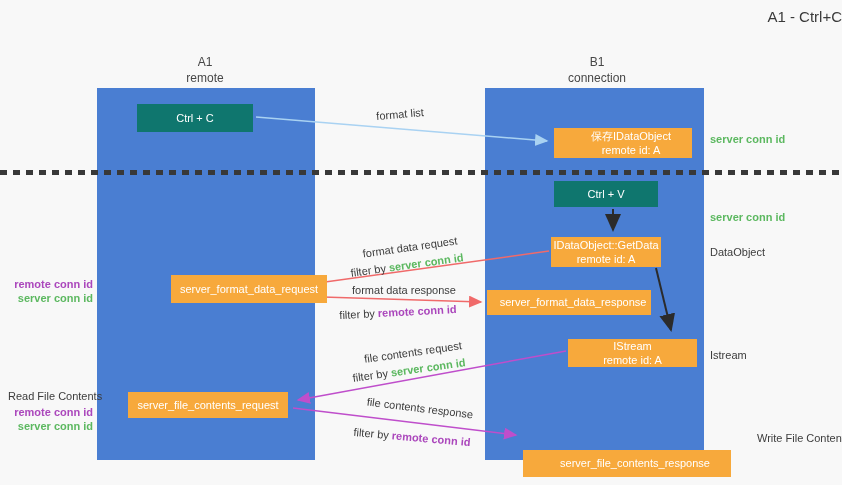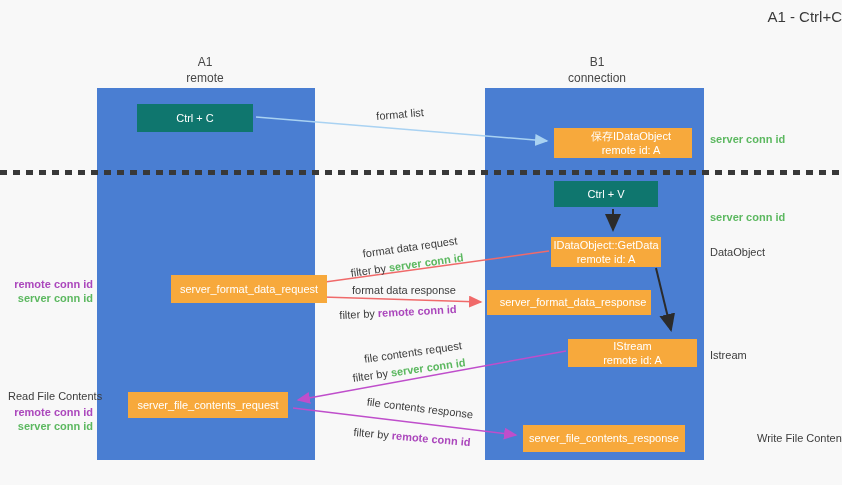--- a/index.html
+++ b/index.html
@@ -106,21 +106,21 @@
 <div class="abs node orange" style="left:487px;top:290px;width:156px;height:25px;padding-left:8px;">
   <div>server_format_data_response</div>
 </div>
 <div class="abs node orange" style="left:568px;top:339px;width:129px;height:28px;">
   <div>IStream</div>
   <div>remote id: A</div>
 </div>
 <div class="abs node orange" style="left:128px;top:392px;width:160px;height:26px;">
   <div>server_file_contents_request</div>
 </div>
-<div class="abs node orange" style="left:523px;top:425px;width:162px;height:27px;">
+<div class="abs node orange" style="left:523px;top:450px;width:192px;height:27px;padding-left:16px;">
   <div>server_file_contents_response</div>
 </div>
 
 <div class="abs lbl center" style="left:400px;top:114px;transform:translate(-50%,-50%) rotate(-5deg);">format list</div>
 
 <div class="abs lbl center" style="left:410px;top:247px;transform:translate(-50%,-50%) rotate(-8deg);">format data request</div>
 <div class="abs lbl center" style="left:407px;top:265px;transform:translate(-50%,-50%) rotate(-8deg);">
   <span>filter by</span>
   <span class="bold-green">server conn id</span>
 </div>

